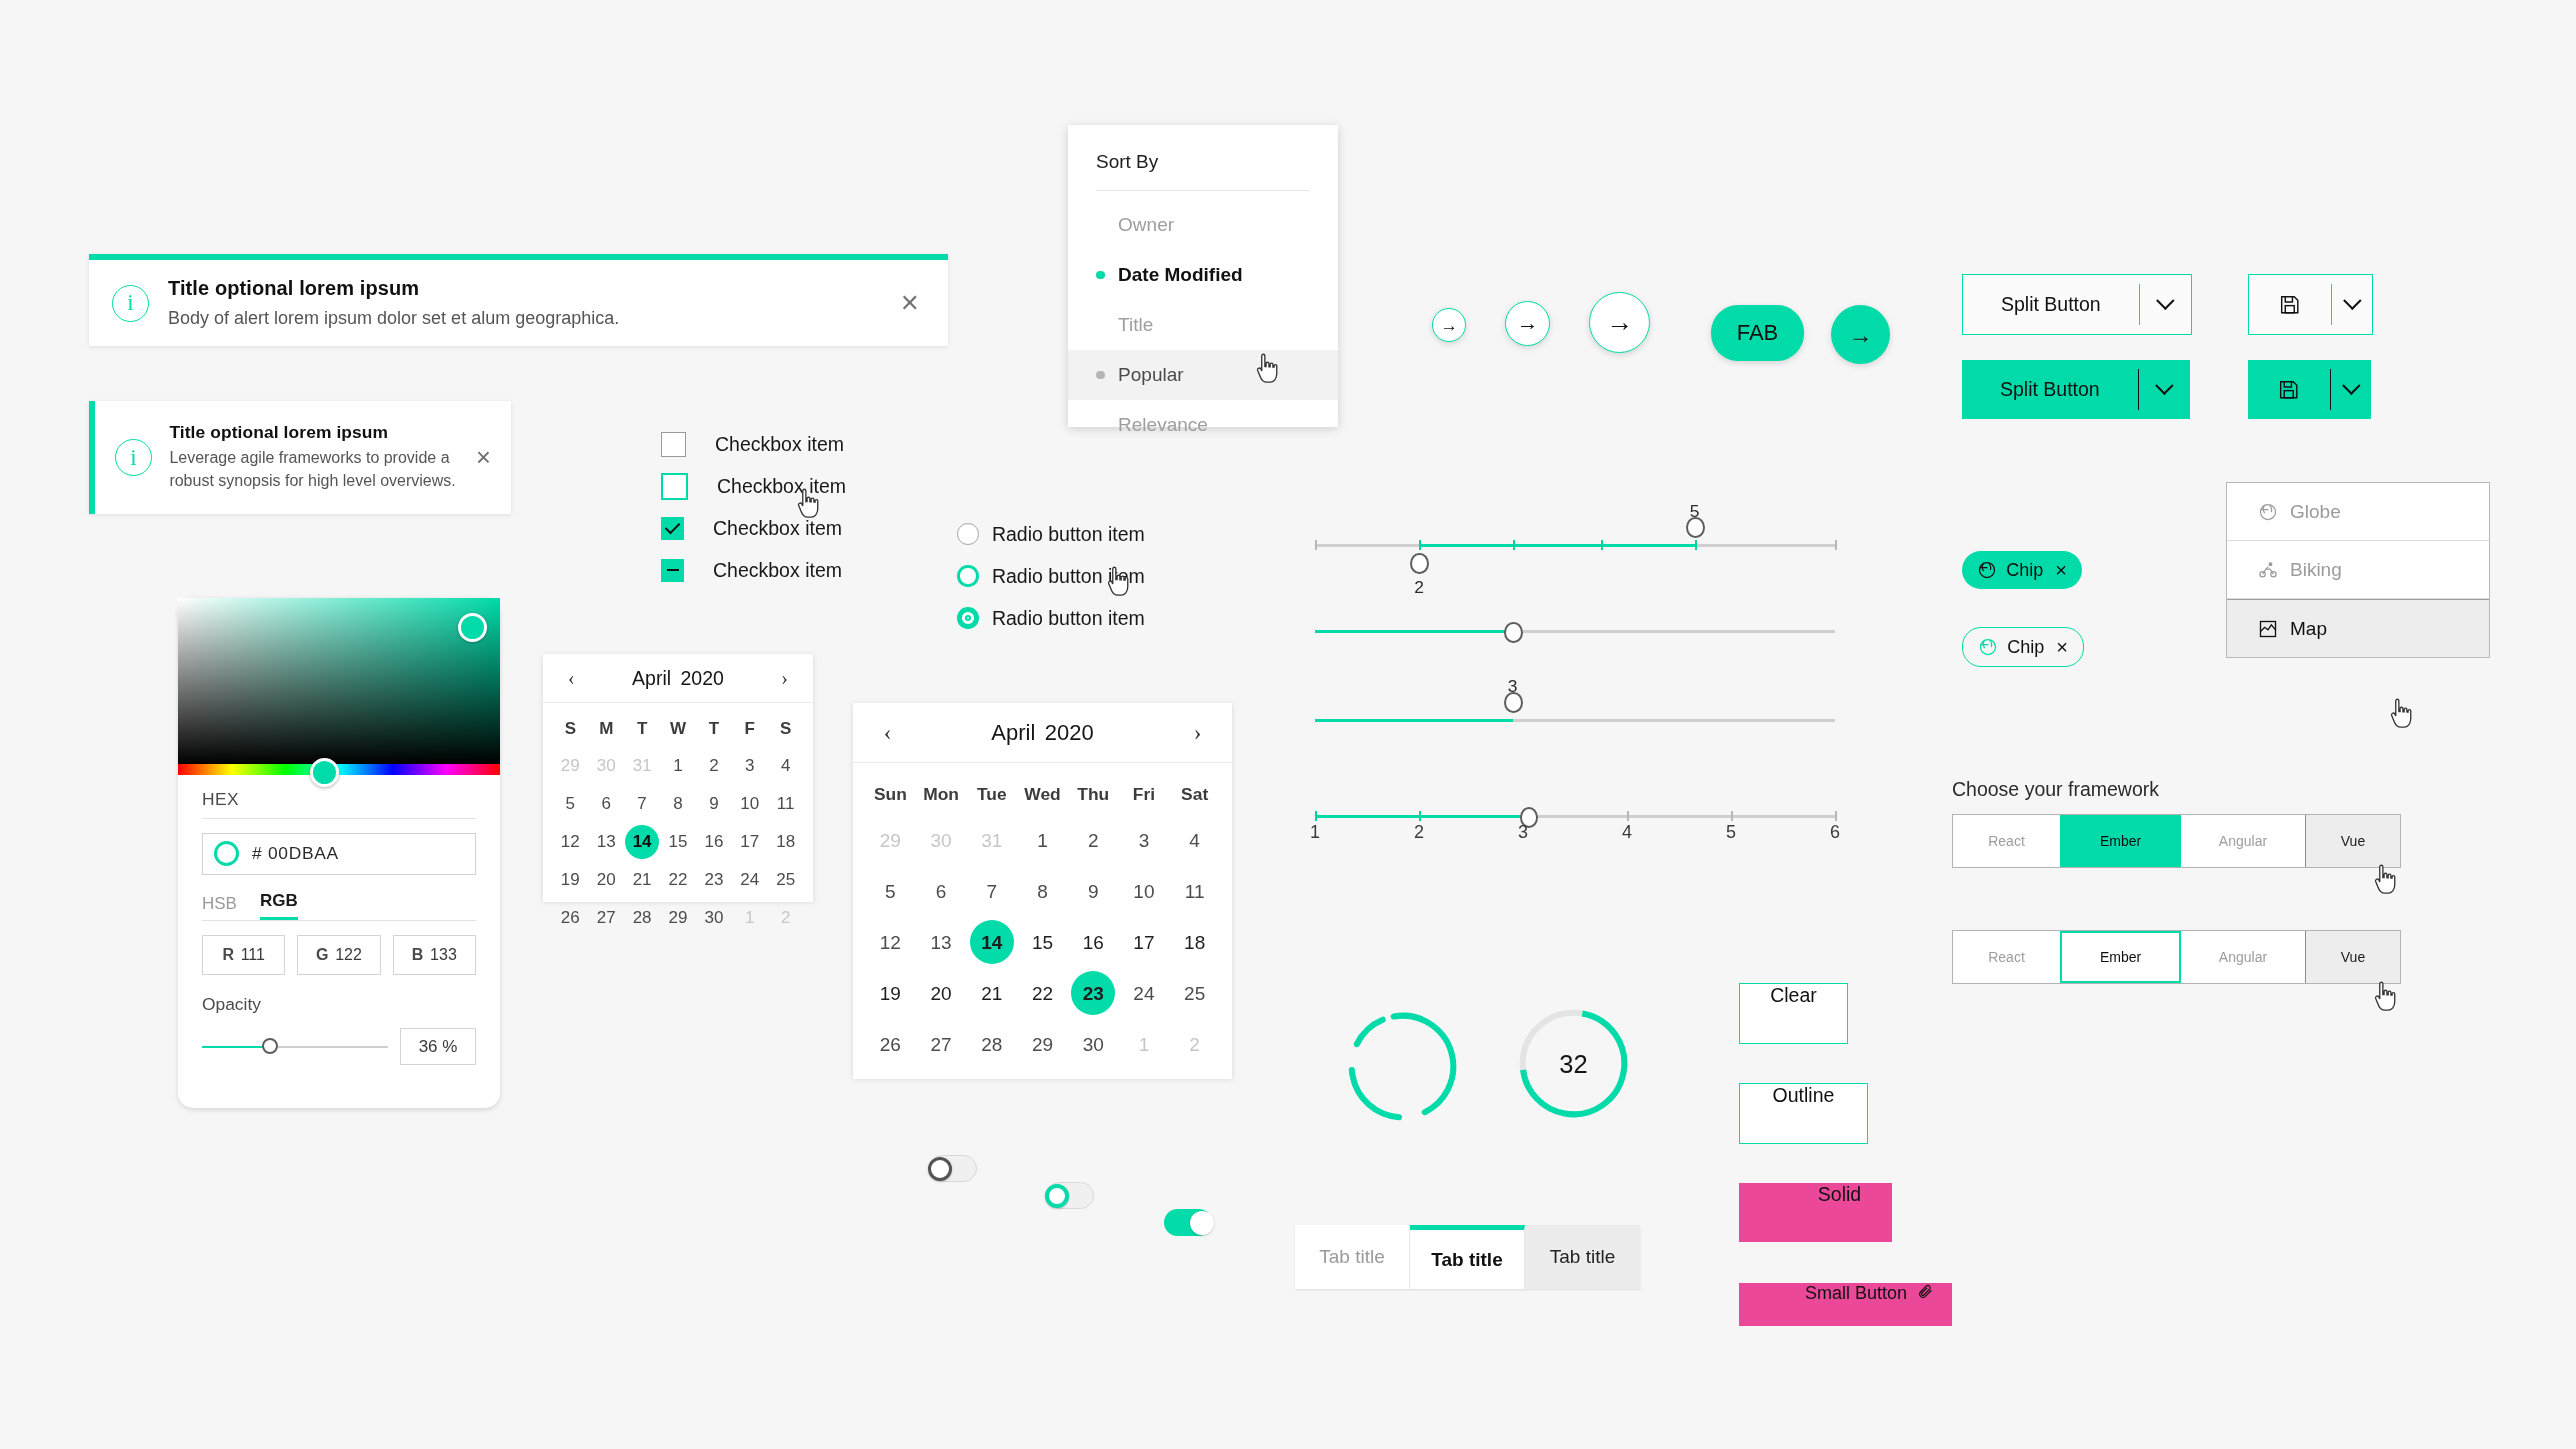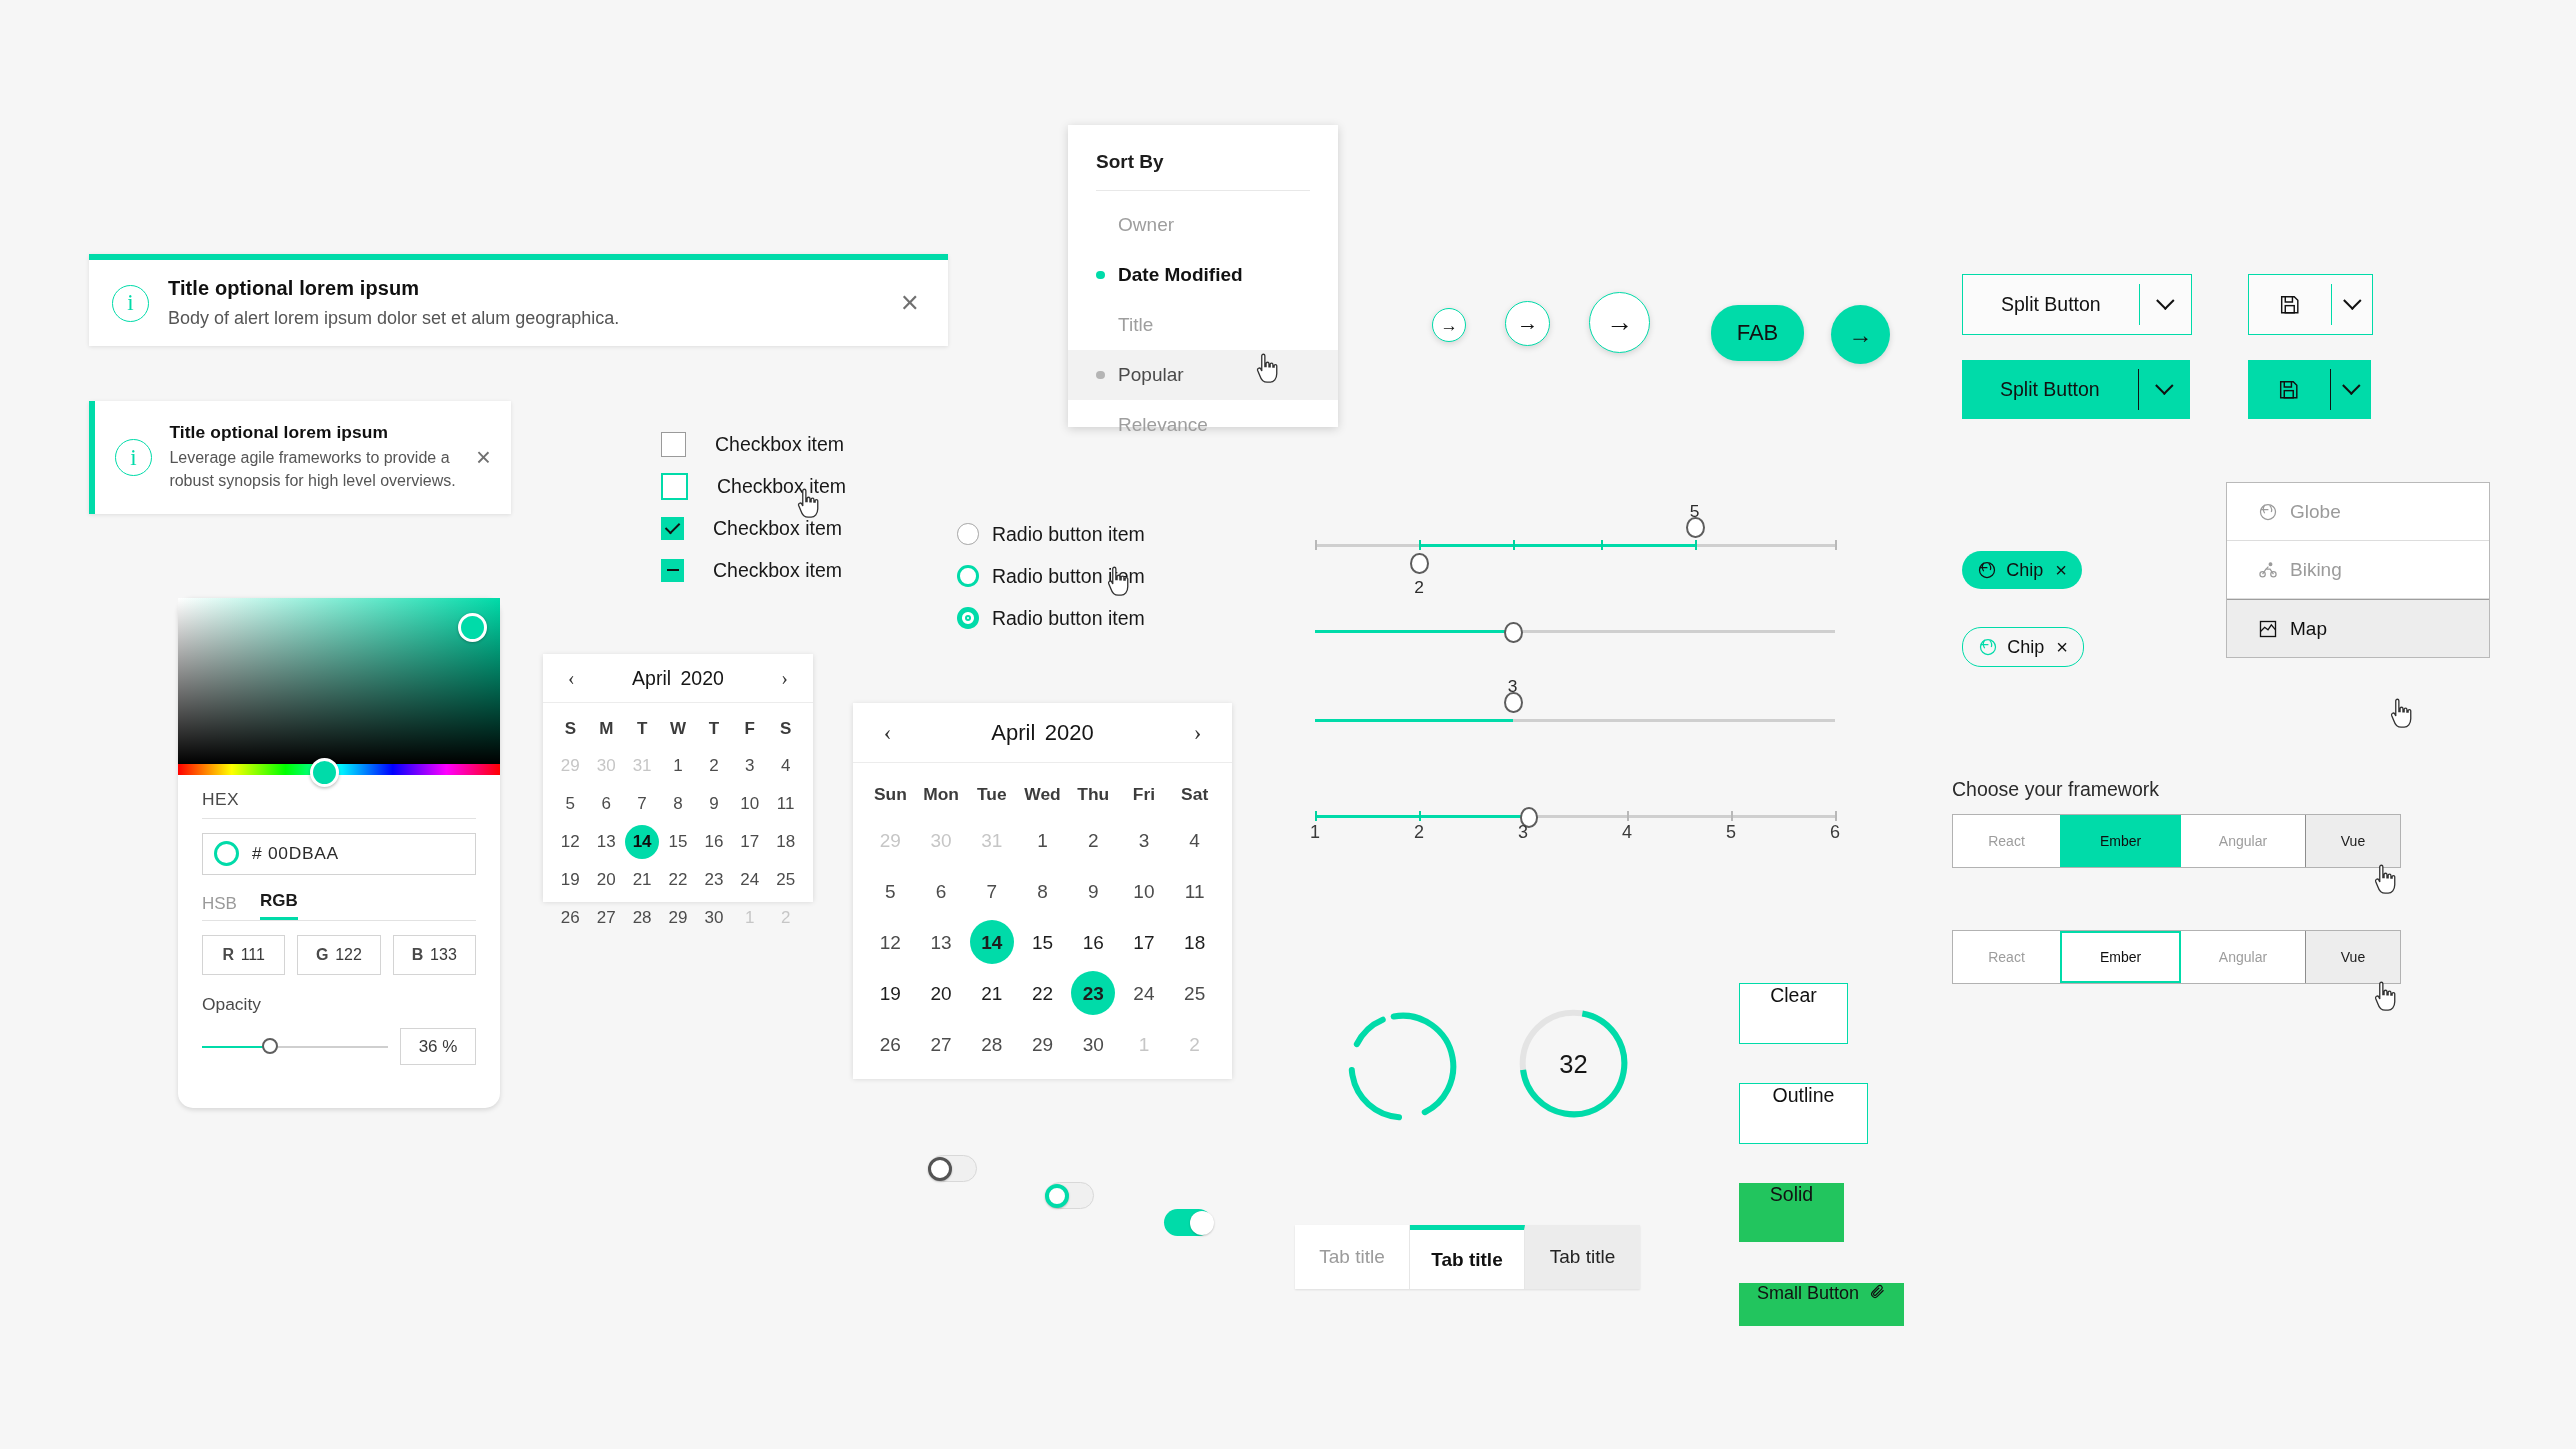--- a/index.html
+++ b/index.html
@@ -140,21 +140,21 @@
     width:6px; height:6px; border-radius:50%; background:#fff;
     box-shadow:0 0 0 2px #00dba9 inset;
   }
   .rd-label { font-size:19.5px; color:#181818; }
 
   
   .sortby {
     left:1068px; top:125px; width:270px; height:302px;
     background:#fff; box-shadow:0 2px 9.4px rgba(0,0,0,.16);
   }
-  .sortby-title { font-size:19px; font-weight:700; color:#1d1d1d; padding:25.5px 0 0 28px; }
+  .sortby-title { font-size:19px; font-weight:400; color:#1d1d1d; padding:25.5px 0 0 28px; }
   .sortby-rule { height:0.7px; background:#e8e8e8; margin:17.4px 28px 0 28px; }
   .sb-item { height:50px; display:flex; align-items:center; padding-left:28px; font-size:19px; color:#9e9e9e; cursor:pointer; }
   .sb-item.selected { color:#111; font-weight:600; }
   .sb-item.hovered { background:#f2f2f2; color:#4a4a4a; }
   .sb-dot { width:8.7px; height:8.7px; border-radius:50%; flex:none; margin-right:13.4px; background:transparent; }
   .sb-dot.on { background:#00dba9; }
   .sb-dot.grey { background:#b5b5b5; }
 
   
   .cal-small {
@@ -260,21 +260,21 @@
   .seg-btn.sel-solid { background:#00dba9; color:#0f0f0f; }
   .seg-btn.sel-outline { border:2.7px solid #00dba9; color:#0f0f0f; }
   .seg-btn.hovered { background:#ededed; color:#1c1c1c; border-left:0.7px solid #8d8d8d; }
 
   
   .btn {
     display:flex; align-items:flex-start; justify-content:center; cursor:pointer;
     font-size:19.5px; color:#111;
   }
   .btn-outline { border:1.3px solid #00dba9; background:#fff; }
-  .btn-solid { background:#22c55e; }
+  .btn-solid { background:#ec4899;padding-left:48px; }
 
   
   .toggle { position:relative; width:48px; height:27px; border-radius:13.4px; cursor:pointer; }
   .toggle-off-track { background:#f0f0f0; border:0.7px solid #d8d8d8; box-sizing:border-box; }
   .toggle-on-track { background:#00dba9; }
   .toggle-knob { position:absolute; top:50%; transform:translateY(-50%); width:24px; height:24px; border-radius:50%; background:#fff; box-shadow:0 0.7px 2px rgba(0,0,0,.25); box-sizing:border-box; }
   .knob-dark { border:3.4px solid #545454; left:-2px; }
   .knob-green { border:4px solid #00dba9; left:-2px; }
   .knob-plain { right:-2px; }
 

